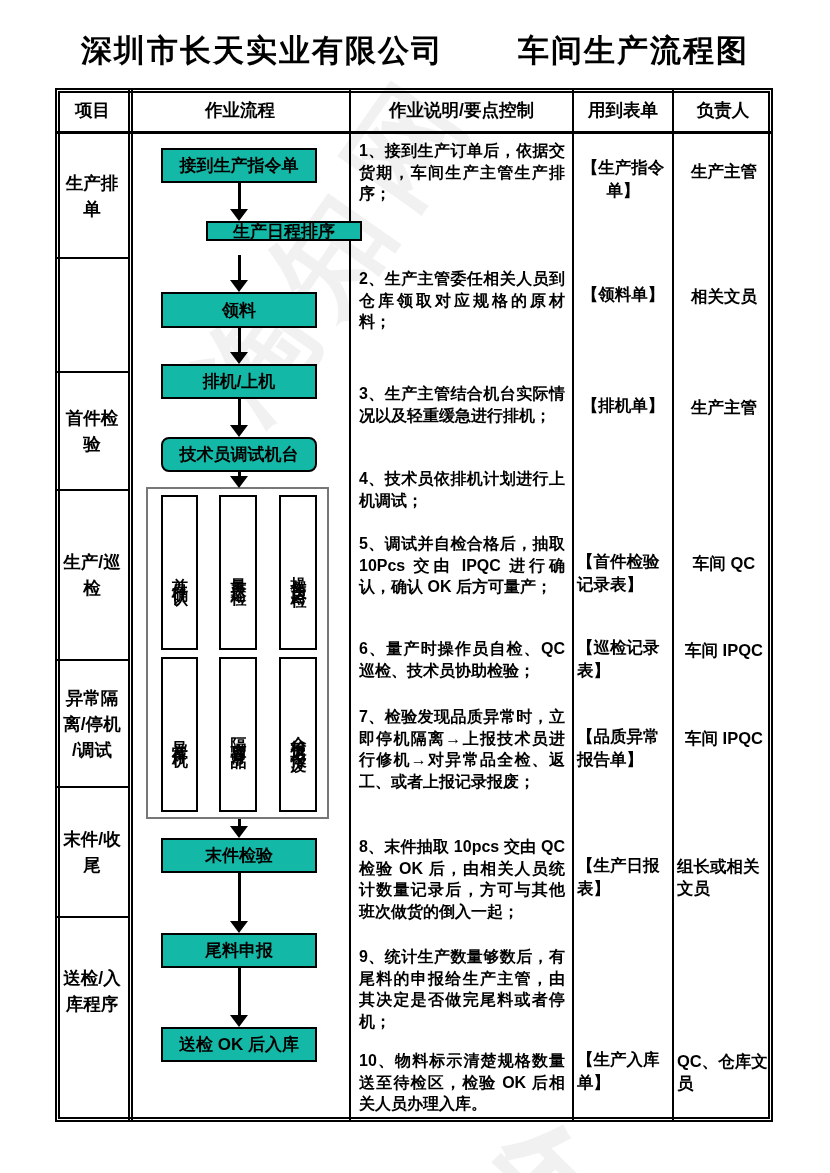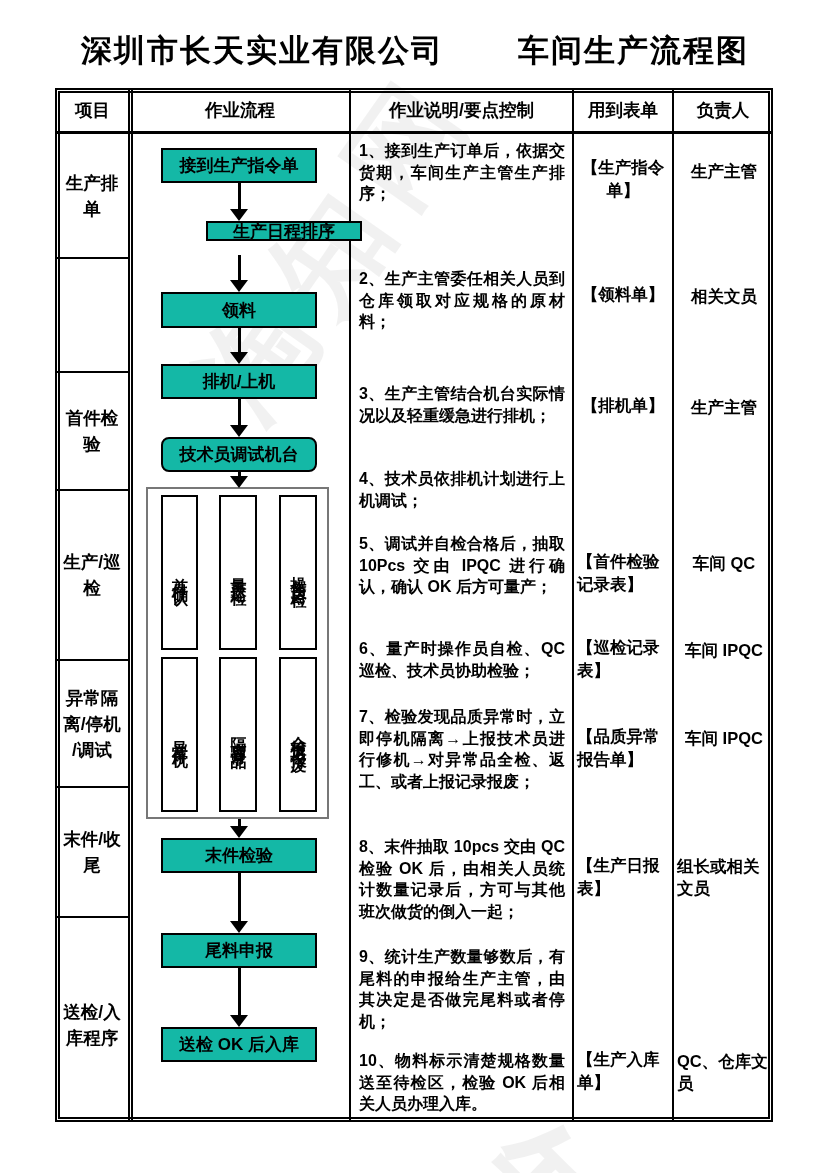--- a/index.html
+++ b/index.html
@@ -90,21 +90,21 @@
 单</div>
   <div class="cat" style="top:372px;height:118px;">首件检
 验</div>
   <div class="cat" style="top:660px;height:127px;">异常隔
 离/停机
 /调试</div>
   <div class="cat" style="top:490px;height:170px;">生产/巡
 检</div>
   <div class="cat" style="top:787px;height:130px;">末件/收
 尾</div>
-  <div class="cat" style="top:951px;height:147px;">送检/入
+  <div class="cat" style="top:917px;height:147px;">送检/入
 库程序</div>
 
   <div class="fbox" style="top:148px;">接到生产指令单</div>
   <div class="fbox" style="top:221px;height:20px;margin-left:45px;">生产日程排序</div>
   <div class="fbox" style="top:292px;height:36px;">领料</div>
   <div class="fbox" style="top:364px;">排机/上机</div>
   <div class="fbox" style="top:437px;border-radius:8px;">技术员调试机台</div>
   <div class="fbox" style="top:838px;">末件检验</div>
   <div class="fbox" style="top:933px;">尾料申报</div>
   <div class="fbox" style="top:1027px;">送检 OK 后入库</div>

